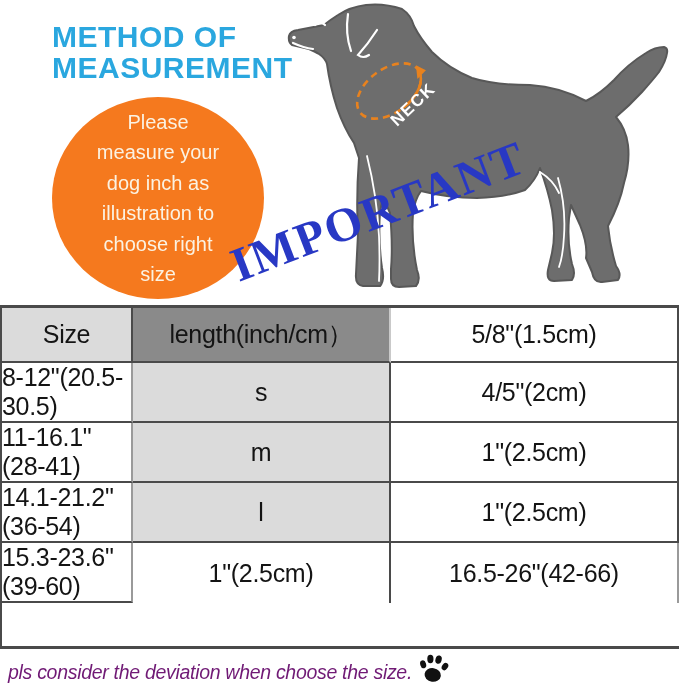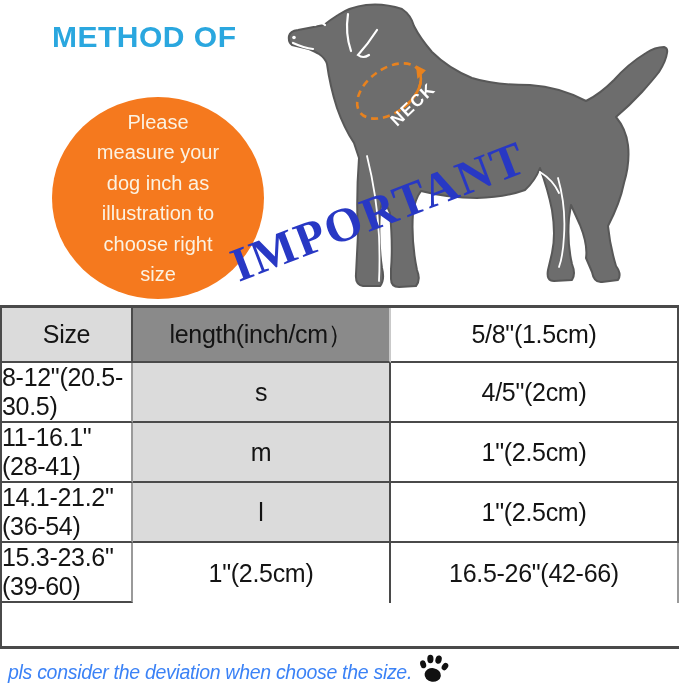--- a/index.html
+++ b/index.html
@@ -40,31 +40,32 @@
     background:#ffffff;letter-spacing:-0.3px;
   }
   .cell.header-dark{background:#8a8a8a;}
   .cell.header-dark.mid{border-right:2px solid #c9c9c9;}
   .cell.size-col{background:#dbdbdb;}
   .cell.last-col{border-right:2px solid #9a9a9a;}
   .cell.last-row{border-bottom:none;}
   
   .footer-note{
     position:absolute;left:8px;top:660px;display:flex;align-items:center;gap:5px;
-    font-style:italic;font-size:19.5px;color:#3b82f6;letter-spacing:-0.3px;
+    font-style:italic;font-size:19.5px;color:#701a75;letter-spacing:-0.3px;
   }
   .paw{width:33px;height:31px;margin-top:-6px;}
 </style>
 </head>
 <body>
 
 <div class="canvas">
 
   <div class="title">
     <div>METHOD OF</div>
+    <div>MEASUREMENT</div>
   </div>
 
   <div class="circle">
     <div>Please</div>
     <div>measure your</div>
     <div>dog inch as</div>
     <div>illustration to</div>
     <div>choose right</div>
     <div>size</div>
   </div>

